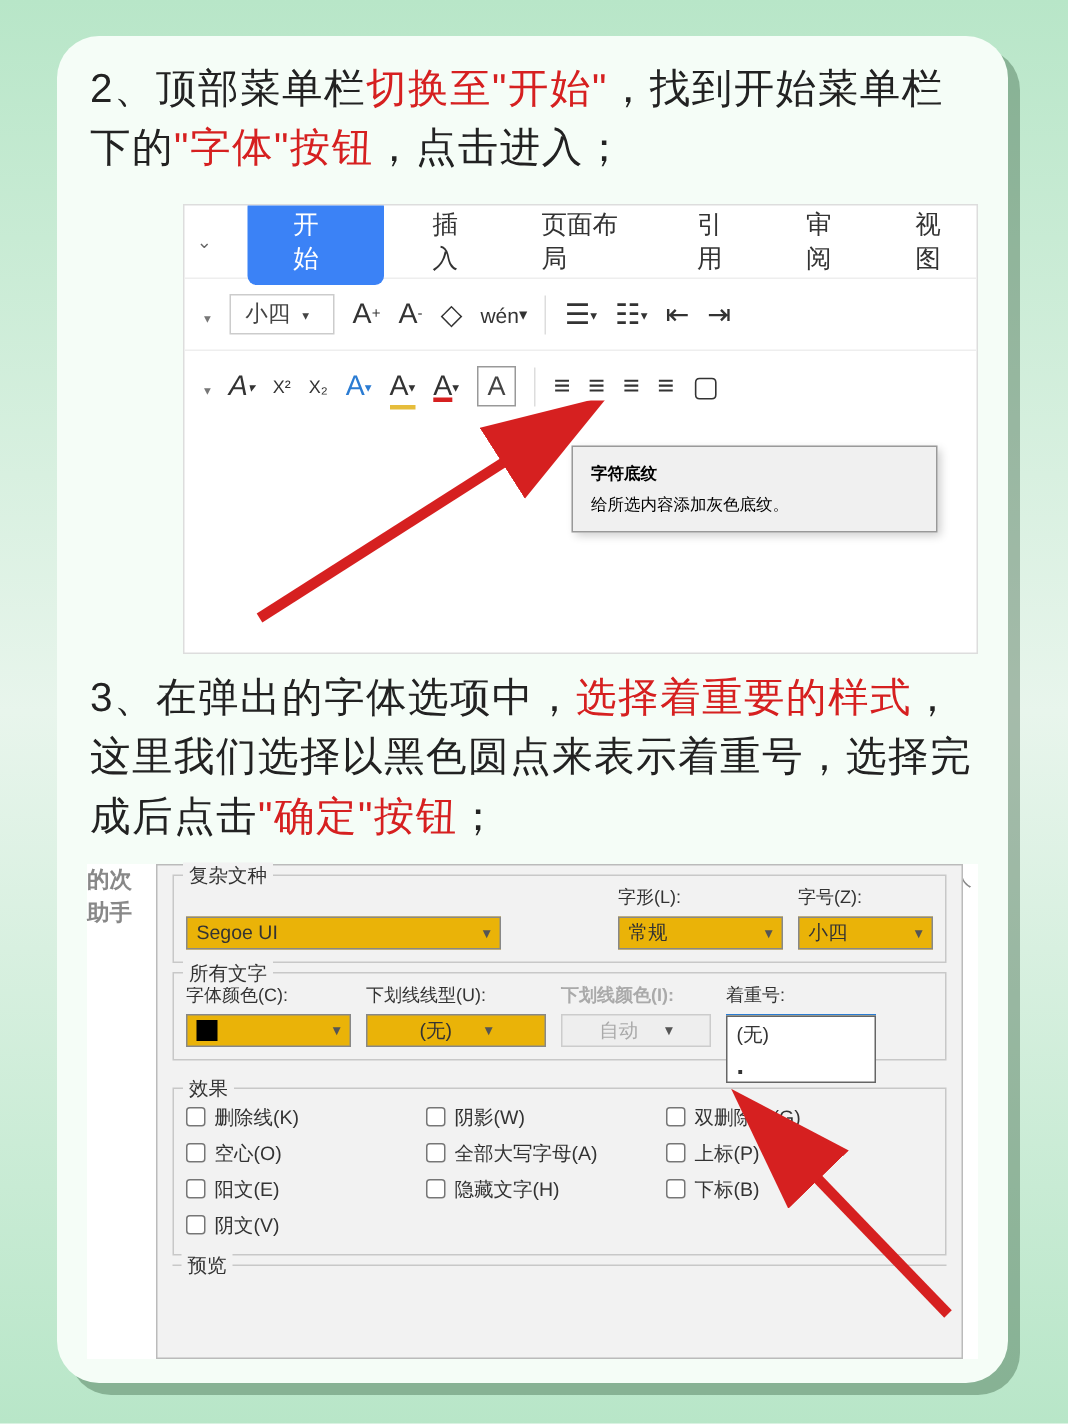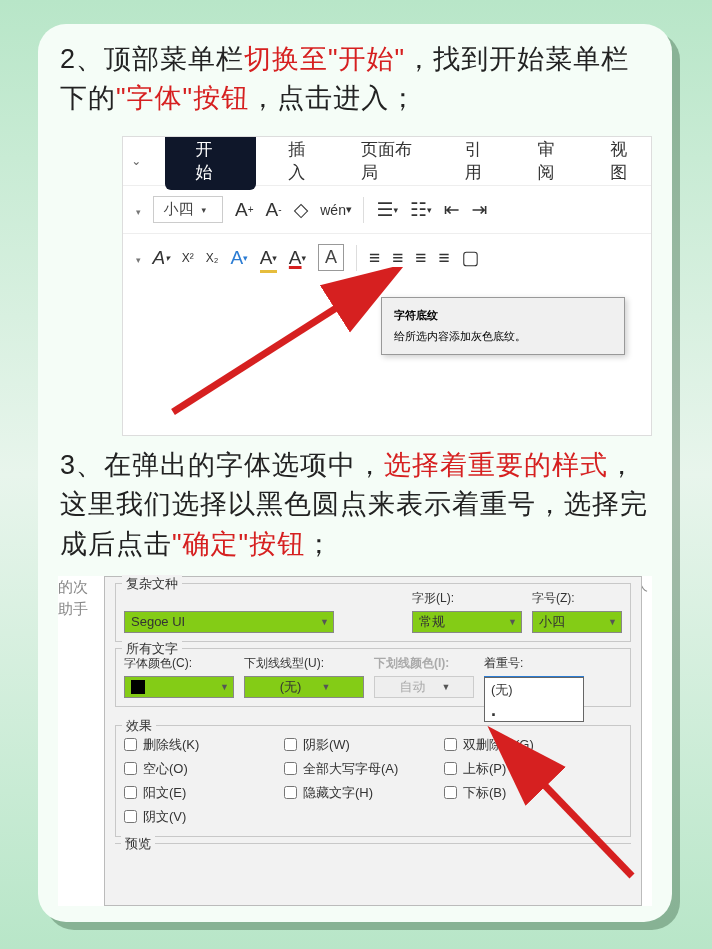--- a/index.html
+++ b/index.html
@@ -44,21 +44,21 @@
     height: 48px;
     display: flex;
     align-items: center;
     padding-left: 6px;
     gap: 22px;
     font-size: 17px;
     color: #333;
   }
   .tab { padding: 6px 10px; }
   .tab.active {
-    background: #0f172a;
+    background: #3b82f6;
     color: #fff;
     border-radius: 6px;
     padding: 6px 30px;
   }
   .drop-icon {
     width: 16px; height: 16px;
     display: inline-flex; align-items: center; justify-content: center;
     font-size: 12px; color: #666;
   }
   .ribbon-row {
@@ -147,21 +147,21 @@
     background: #f2f2f2;
     padding: 0 4px;
     font-size: 13px;
   }
   .row { display: flex; gap: 10px; align-items: flex-end; }
   .col { display: flex; flex-direction: column; gap: 2px; }
   .lbl { font-size: 12px; margin-bottom: 2px; }
   .lbl.disabled { color: #aaa; font-weight: bold; }
   .select {
     border: 1px solid #888;
-    background: #84cc16;
+    background: #eab308;
     height: 22px;
     display: flex;
     align-items: center;
     justify-content: space-between;
     padding: 0 4px 0 6px;
     font-size: 13px;
   }
   .select.disabled { background:#eee; color:#aaa; border-color:#ccc; }
   .select .caret { font-size: 9px; color:#555; }
   .emphasis-wrap { position: relative; }
@@ -272,21 +272,21 @@
         </defs>
       <line x1="20" y1="145" x2="235" y2="8" stroke="#d62020" stroke-width="7" marker-end="url(#ah1)"></line>
     </svg>
   </div>
 
   <div class="instruction" style="padding-top:10px;">
     <span>3、在弹出的字体选项中，</span><span class="red">选择着重要的样式</span><span>，这里我们选择以黑色圆点来表示着重号，选择完成后点击</span><span class="red">"确定"按钮</span><span>；</span>
   </div>
 
   <div class="shot2">
-    <div class="bg-text-left" style="white-space:pre;">的次
+    <div class="bg-text-left" style="white-space:pre;font-weight:bold;">的次
 助手</div>
     <div class="bg-text-right">报人</div>
 
     <div class="dialog">
 
       <div class="fieldset">
         <span class="fieldset-label">复杂文种</span>
         <div class="row">
           <div class="col" style="flex:1;">
             <div class="select" style="width:210px;">

